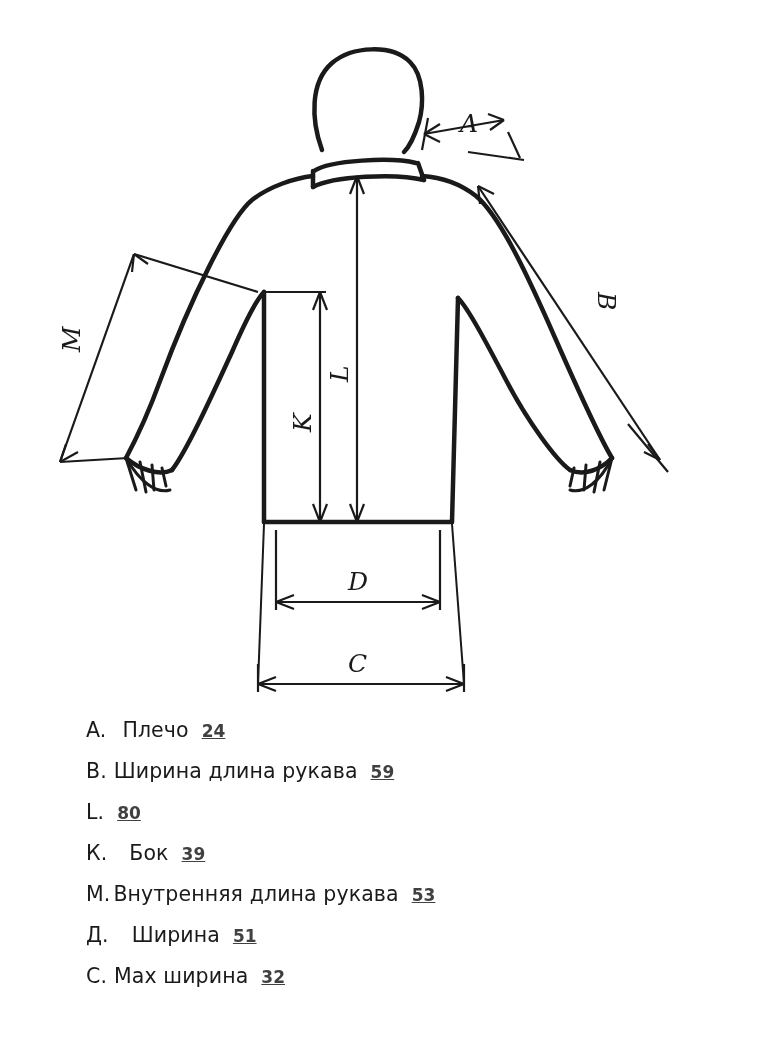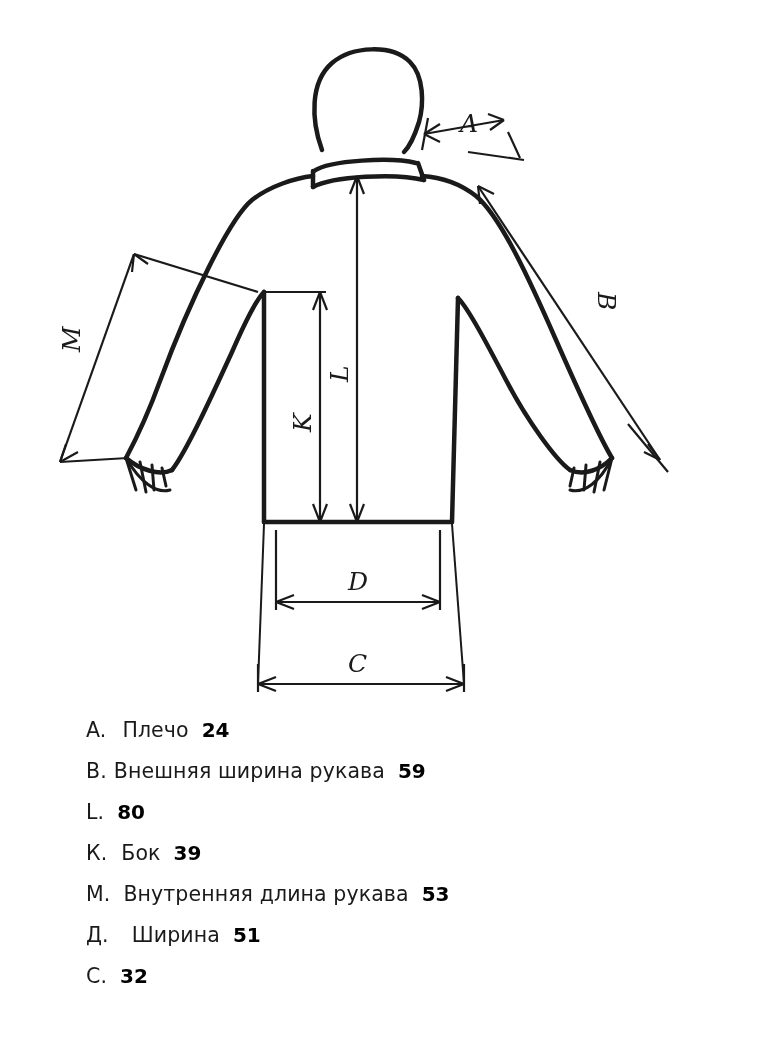--- a/index.html
+++ b/index.html
@@ -39,24 +39,25 @@
     height: 41px;
     white-space: nowrap;
   }
   .measure-label {
     font-size: 20.5px;
     font-weight: 400;
     letter-spacing: 0.1px;
     color: #1a1a1a;
   }
   .measure-value {
-    font-size: 20px;
+    font-size: 17px;
     font-weight: 700;
-    color: #000000;
+    color: #404040;
     margin-left: 13px;
+    text-decoration: underline;
   }
   .annot {
     font-family: "DejaVu Serif", serif;
     font-style: italic;
     font-size: 25px;
     fill: #1a1a1a;
   }
 </style>
 </head>
 <body>
@@ -144,39 +145,40 @@
 </div>
 
 <div class="measure-list">
   <div class="measure-row">
     <span class="measure-label">A.</span>
     <span class="measure-label" style="margin-left:16px">Плечо</span>
     <span class="measure-value">24</span>
   </div>
   <div class="measure-row">
     <span class="measure-label">B.</span>
-    <span class="measure-label" style="margin-left:7px">Внешняя ширина рукава</span>
+    <span class="measure-label" style="margin-left:7px">Ширина длина рукава</span>
     <span class="measure-value">59</span>
   </div>
   <div class="measure-row">
     <span class="measure-label">L.</span>
     <span class="measure-value">80</span>
   </div>
   <div class="measure-row">
     <span class="measure-label">К.</span>
-    <span class="measure-label" style="margin-left:14px">Бок</span>
+    <span class="measure-label" style="margin-left:22px">Бок</span>
     <span class="measure-value">39</span>
   </div>
   <div class="measure-row">
     <span class="measure-label">M.</span>
-    <span class="measure-label" style="margin-left:13px">Внутренняя длина рукава</span>
+    <span class="measure-label" style="margin-left:3px">Внутренняя длина рукава</span>
     <span class="measure-value">53</span>
   </div>
   <div class="measure-row">
     <span class="measure-label">Д.</span>
     <span class="measure-label" style="margin-left:23px">Ширина</span>
     <span class="measure-value">51</span>
   </div>
   <div class="measure-row">
     <span class="measure-label">С.</span>
+    <span class="measure-label" style="margin-left:7px">Мах ширина</span>
     <span class="measure-value">32</span>
   </div>
 </div>
 
 </body></html>

